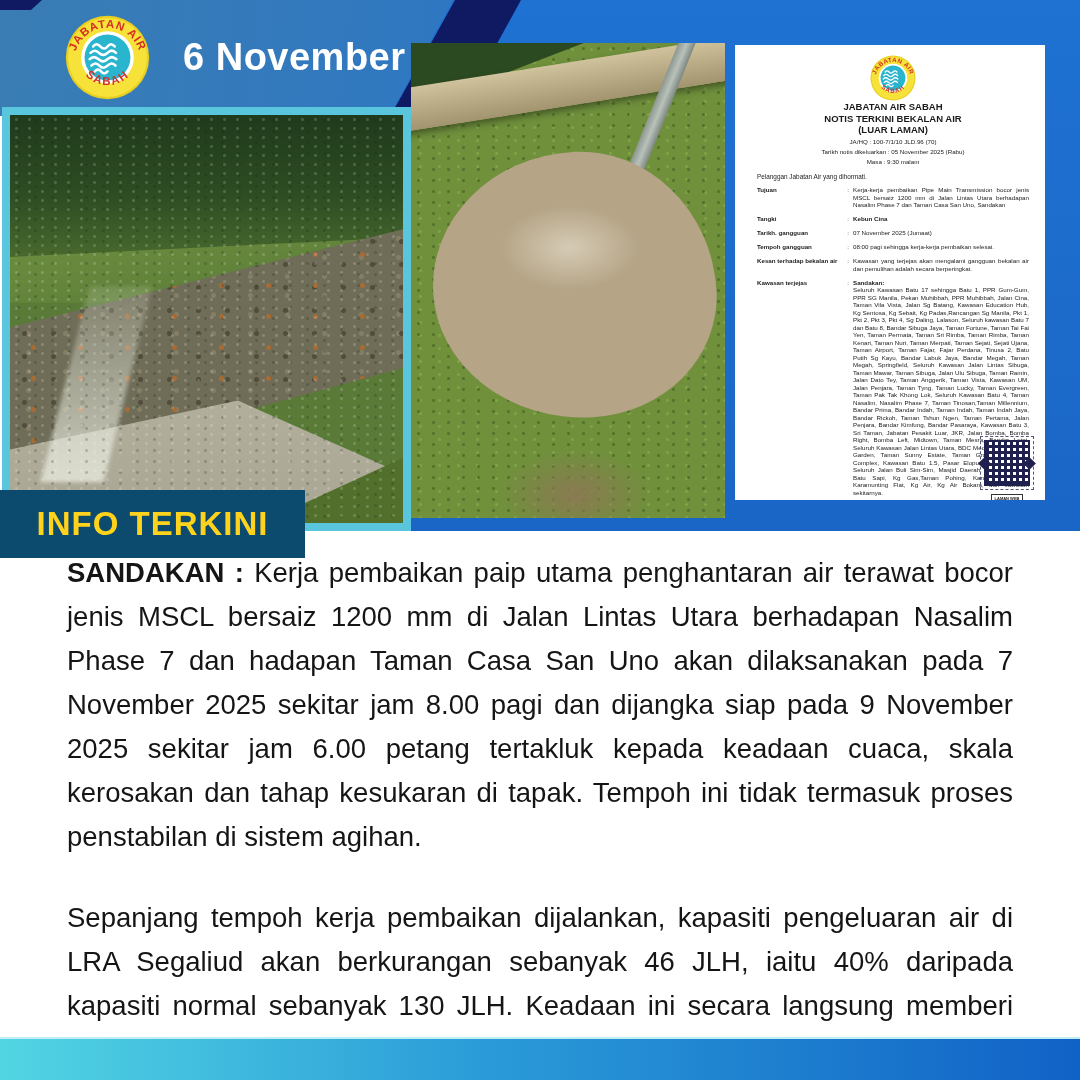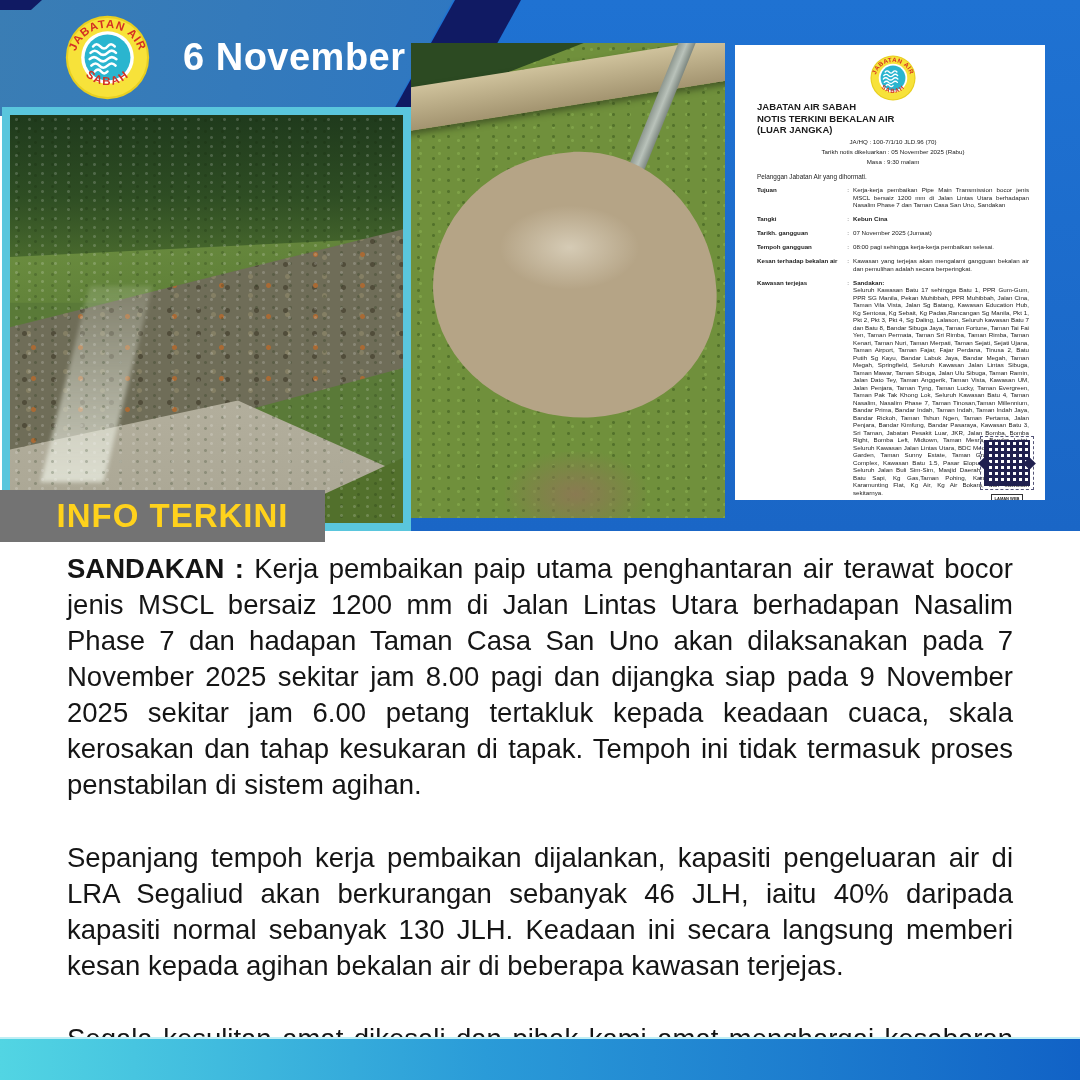--- a/index.html
+++ b/index.html
@@ -69,45 +69,45 @@
   .mp-dirt{position:absolute;left:30%;top:86%;width:45%;height:18%;
     background:radial-gradient(ellipse,#8a7a52,transparent 75%);}
   .mp-grass-b{position:absolute;left:0;top:0;width:100%;height:100%;opacity:.5;
     background-image:radial-gradient(circle,rgba(40,70,20,.8) 1px,transparent 2px),
       radial-gradient(circle,rgba(150,190,90,.8) 1px,transparent 2px);
     background-size:15px 11px,19px 13px;}
   
   .paper{position:absolute;left:735px;top:45px;width:310px;height:455px;background:#ffffff;
     z-index:5;box-sizing:border-box;padding:10px 16px 8px 22px;color:#222;overflow:hidden;}
   .paper-logo{display:block;margin:0 auto;width:46px;height:46px;}
-  .paper-h{ text-align:left;font-weight:bold;font-size:9.5px;line-height:11.5px;color:#1a1a1a;}
+  .paper-h{ text-align:center;font-weight:bold;font-size:9.5px;line-height:11.5px;color:#1a1a1a;}
   .paper-ref{text-align:center;font-size:6.2px;line-height:8px;margin-top:2px;}
   .paper-sal{font-size:6.4px;margin-top:7px;}
   .frow{display:flex;margin-top:6.5px;font-size:6.2px;line-height:7.5px;}
   .flabel{width:86px;flex:none;font-weight:bold;}
   .fcolon{width:10px;flex:none;text-align:center;}
   .fvalue{flex:1;text-align:justify;}
   .fvalue.bold{font-weight:bold;}
   .fhead{font-weight:bold;display:block;}
   .qr-wrap{position:absolute;right:10px;bottom:-4px;width:56px;text-align:center;}
   .qr-box{width:42px;height:42px;margin:0 auto;border:2px solid #20204f;background:#fff;
     background-image:repeating-linear-gradient(0deg,#20204f 0 3px,transparent 3px 6px),
       repeating-linear-gradient(90deg,#20204f 0 3px,#ffffff 3px 6px);
     outline:1px dashed #555577;outline-offset:3px;position:relative;}
   .qr-diamond{position:absolute;top:17px;width:9px;height:9px;background:#20204f;transform:rotate(45deg);}
   .qr-diamond.l{left:-6px;} .qr-diamond.r{right:-6px;}
   .qr-caption{display:inline-block;margin-top:5px;font-size:4px;line-height:5px;border:1px solid #333;
     padding:1px 3px;color:#222;background:#fff;font-weight:bold;}
   
-  .badge{position:absolute;left:0;top:490px;width:305px;height:52px;background:#737373;z-index:7;
-    display:flex;align-items:center;justify-content:center;padding-left:20px;}
+  .badge{position:absolute;left:0;top:490px;width:305px;height:68px;background:#0c4a6e;z-index:7;
+    display:flex;align-items:center;justify-content:center;}
   .badge-label{color:#ffd21c;font-weight:bold;font-size:33px;letter-spacing:1px;}
   
   .body-text{position:absolute;left:67px;top:551px;width:946px;z-index:2;color:#151515;}
-  .body-text p{margin:0 0 37px 0;font-size:27.5px;line-height:36px;text-align:justify;}
+  .body-text p{margin:0 0 37px 0;font-size:27.5px;line-height:44px;text-align:justify;}
   .body-text b{font-weight:bold;}
   
   .bottom-bar{position:absolute;left:0;top:1037px;width:1080px;height:43px;
     background:linear-gradient(90deg,#52d5e3 0%,#2a9bd8 45%,#1162c6 100%);z-index:2;
     border-top:2px solid #bfeef4;}
 </style>
 </head>
 <body>
 
 <svg width="0" height="0" style="position:absolute">
@@ -169,21 +169,21 @@
     <div class="mp-pool-shine"></div>
     <div class="mp-dirt"></div>
   </div>
 
   <div class="paper">
     <svg class="paper-logo" viewBox="0 0 100 100">
         <use href="#jas-logo"></use>
       </svg>
     <div class="paper-h">JABATAN AIR SABAH</div>
     <div class="paper-h">NOTIS TERKINI BEKALAN AIR</div>
-    <div class="paper-h">(LUAR JANGKA)</div>
+    <div class="paper-h">(LUAR LAMAN)</div>
     <div class="paper-ref">JA/HQ : 100-7/1/10 JLD.96 (70)</div>
     <div class="paper-ref">Tarikh notis dikeluarkan :  05 November 2025 (Rabu)</div>
     <div class="paper-ref">Masa : 9:30 malam</div>
     <div class="paper-sal">Pelanggan Jabatan Air yang dihormati.</div>
 
     <div>
         <div class="frow">
           <div class="flabel">Tujuan</div>
           <div class="fcolon">:</div>
           <div class="fvalue">Kerja-kerja pembaikan Pipe Main Transmission bocor jenis MSCL bersaiz 1200 mm di Jalan Lintas Utara berhadapan Nasalim Phase 7 dan Taman Casa San Uno, Sandakan</div>

